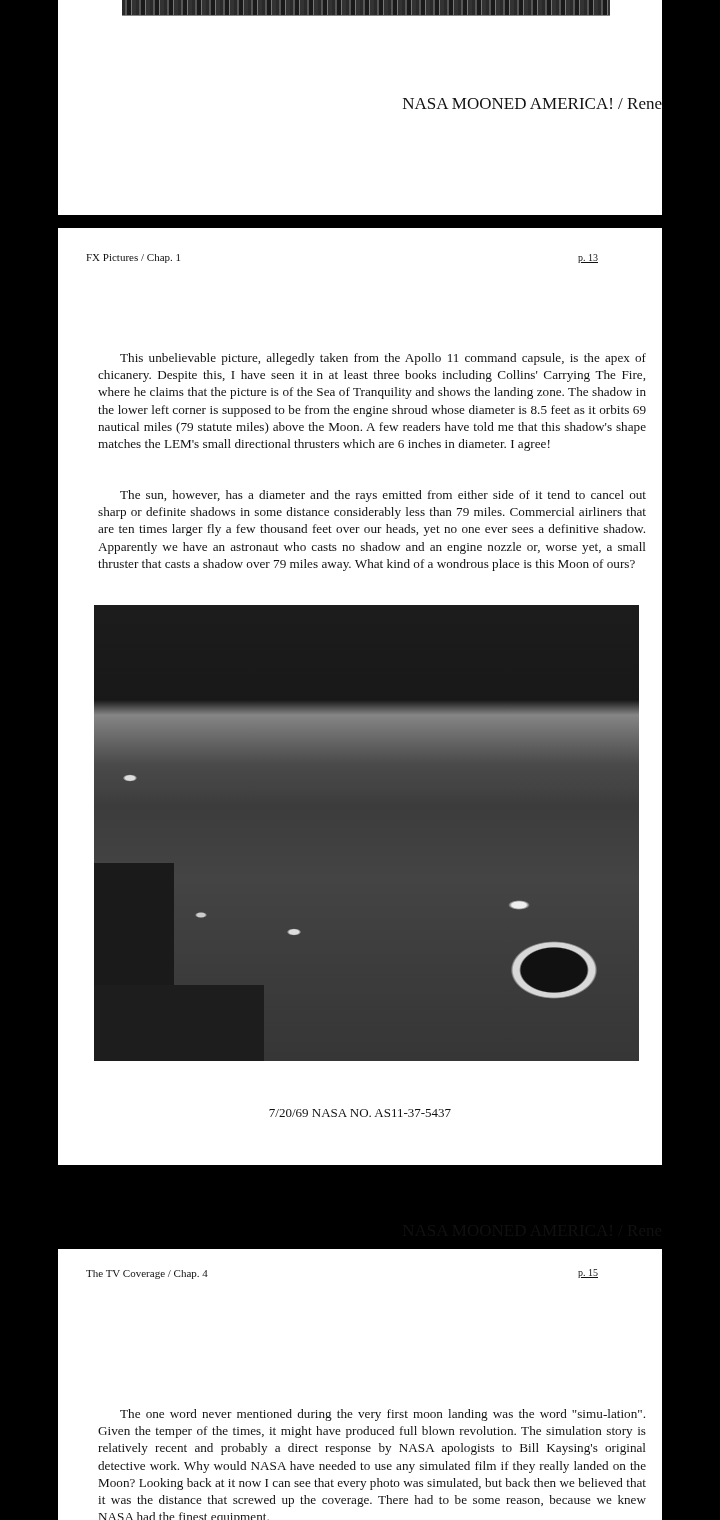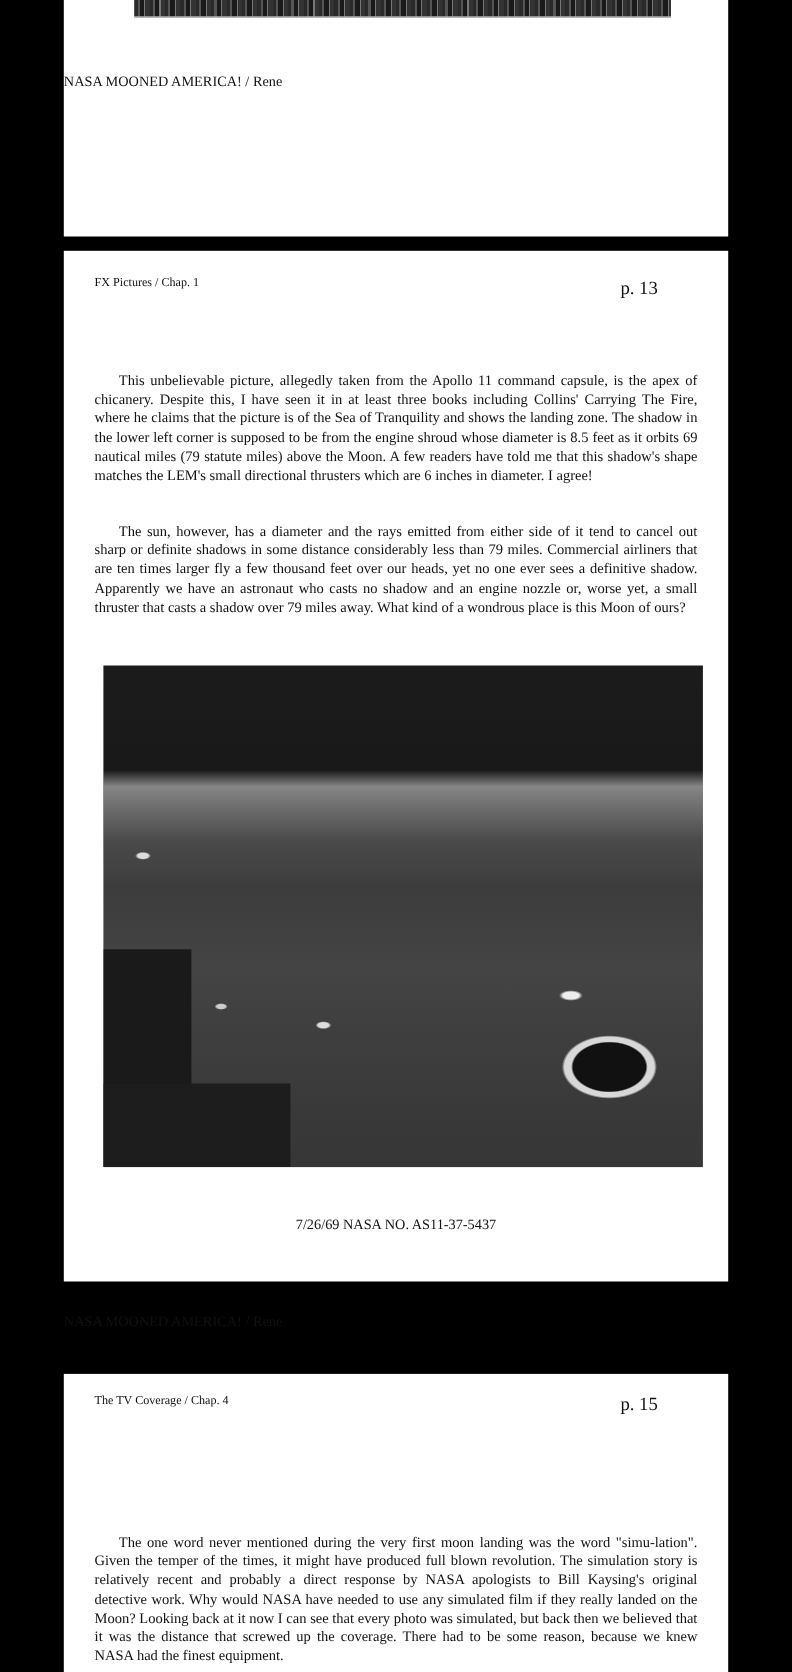--- a/index.html
+++ b/index.html
@@ -5,26 +5,26 @@
   html, body { margin:0; padding:0; background:#000; }
   body { width:720px; height:1520px; position:relative; overflow:hidden;
          font-family:"Liberation Serif", "DejaVu Serif", serif; color:#111; }
   .page { position:absolute; left:58px; width:604px; background:#fff; }
   #page-a { top:0; height:215px; }
   #page-b { top:228px; height:937px; }
   #page-c { top:1249px; height:290px; }
   .top-photo { position:absolute; left:64px; top:0; width:488px; height:15px;
     background: repeating-linear-gradient(90deg,#2a2a2a 0 3px,#555 3px 5px,#1a1a1a 5px 9px,#777 9px 10px,#333 10px 14px);
     border-bottom:1px solid #888; }
-  .footer { position:absolute; left:0; width:100%; text-align:left; font-size:13px; }
+  .footer { position:absolute; left:0; width:100%; text-align:right; font-size:17px;margin-top:28px; }
   .hdr-left { position:absolute; left:28px; font-size:11px; }
-  .hdr-right { position:absolute; right:64px; font-size:17px; }
+  .hdr-right { position:absolute; right:64px; font-size:10px;text-decoration:underline; }
   .section-title { position:absolute; left:0; width:100%; text-align:center; font-size:14px; }
   .para { position:absolute; left:28px; width:548px; font-size:13.2px; line-height:17.2px;
-          text-align:justify; text-indent:22px; margin:0; hyphens:none; }
+          text-align:justify; text-indent:22px; margin:12px; hyphens:none; }
   .moon { position:absolute; left:36px; top:377px; width:545px; height:456px;
     background:
       radial-gradient(ellipse 60px 40px at 460px 365px, #111 0 55%, #d8d8d8 58% 68%, transparent 72%),
       radial-gradient(ellipse 18px 8px at 425px 300px, #eee 0 40%, transparent 60%),
       radial-gradient(ellipse 12px 6px at 200px 327px, #ddd 0 40%, transparent 60%),
       radial-gradient(ellipse 12px 6px at 36px 173px, #ddd 0 40%, transparent 60%),
       radial-gradient(ellipse 10px 5px at 107px 310px, #ccc 0 40%, transparent 60%),
       linear-gradient(180deg, transparent 0 95px, rgba(220,220,220,0.55) 110px, rgba(120,120,120,0.35) 160px, transparent 200px),
       linear-gradient(180deg,#1c1c1c 0%,#181818 22%,#3a3a3a 40%,#444 60%,#3c3c3c 80%,#363636 100%);
     overflow:hidden; }
@@ -43,21 +43,21 @@
 
 <div class="page" id="page-b">
   <div class="hdr-left" style="top:23px;">FX Pictures / Chap. 1</div>
   <div class="hdr-right" style="top:24px;">p. 13</div>
   <p class="para" style="top:109px;">This unbelievable picture, allegedly taken from the Apollo 11 command capsule, is the apex of chicanery. Despite this, I have seen it in at least three books including Collins' Carrying The Fire, where he claims that the picture is of the Sea of Tranquility and shows the landing zone. The shadow in the lower left corner is supposed to be from the engine shroud whose diameter is 8.5 feet as it orbits 69 nautical miles (79 statute miles) above the Moon. A few readers have told me that this shadow's shape matches the LEM's small directional thrusters which are 6 inches in diameter. I agree!</p>
   <p class="para" style="top:246px;">The sun, however, has a diameter and the rays emitted from either side of it tend to cancel out sharp or definite shadows in some distance considerably less than 79 miles. Commercial airliners that are ten times larger fly a few thousand feet over our heads, yet no one ever sees a definitive shadow. Apparently we have an astronaut who casts no shadow and an engine nozzle or, worse yet, a small thruster that casts a shadow over 79 miles away. What kind of a wondrous place is this Moon of ours?</p>
   <div class="moon">
     <div class="shadow"></div>
     <div class="shadow2"></div>
   </div>
-  <div class="caption" style="top:877px;">7/26/69 NASA NO. AS11-37-5437</div>
+  <div class="caption" style="top:877px;">7/20/69 NASA NO. AS11-37-5437</div>
   <div class="footer" style="top:965px;">NASA MOONED AMERICA! / Rene</div>
 </div>
 
 <div class="page" id="page-c">
   <div class="hdr-left" style="top:18px;">The TV Coverage / Chap. 4</div>
   <div class="hdr-right" style="top:18px;">p.  15</div>
   <p class="para" style="top:144px;">The one word never mentioned during the very first moon landing was the word "simu-lation". Given the temper of the times, it might have produced full blown revolution. The simulation story is relatively recent and probably a direct response by NASA apologists to Bill Kaysing's original detective work. Why would NASA have needed to use any simulated film if they really landed on the Moon? Looking back at it now I can see that every photo was simulated, but back then we believed that it was the distance that screwed up the coverage. There had to be some reason, because we knew NASA had the finest equipment.</p>
 </div>
 
 </body></html>

